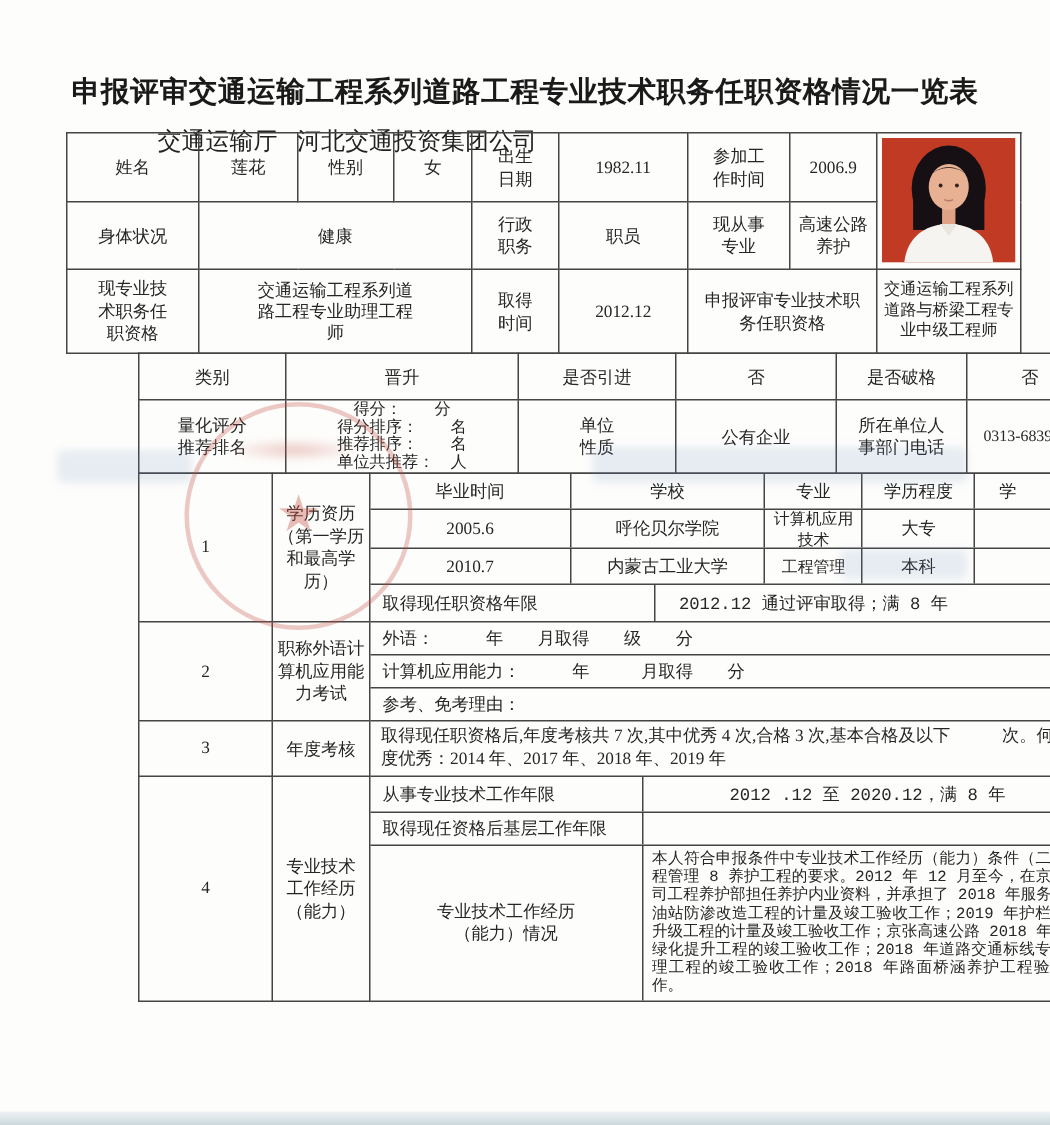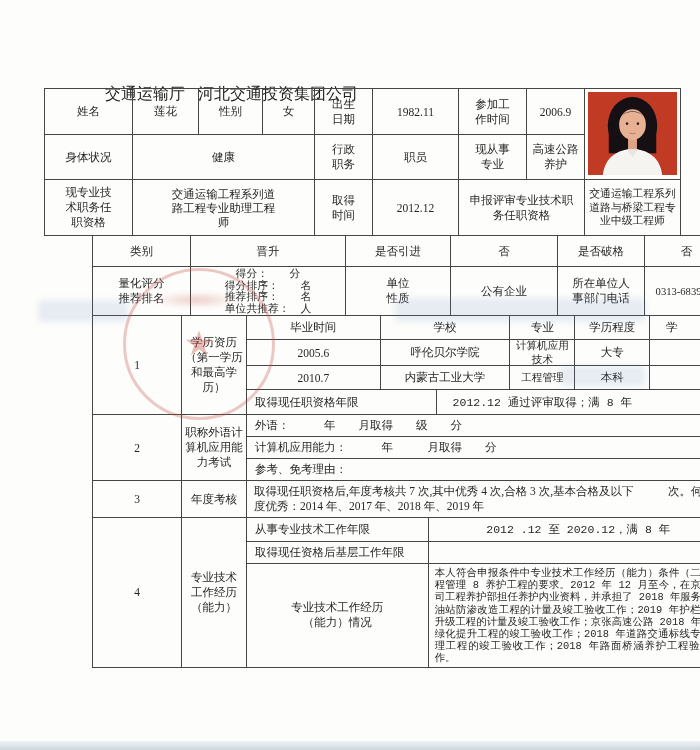--- a/index.html
+++ b/index.html
@@ -44,20 +44,21 @@
   .bleed1{left:38px;top:300px;width:90px;height:22px;}
   .bleed2{left:395px;top:298px;width:250px;height:24px;}
   .bleed3{left:560px;top:366px;width:85px;height:20px;}
   .bottom-strip{position:absolute;left:0;bottom:0;width:700px;height:9px;background:linear-gradient(#eef3f4,#ccd8dd);}
 </style>
 </head>
 <body>
 
 <div class="page">
 
+  <div class="title">申报评审交通运输工程系列道路工程专业技术职务任职资格情况一览表</div>
 
   <div class="orgs">
     <span class="org-dept">交通运输厅</span>
     <span class="org-group">河北交通投资集团公司</span>
   </div>
 
   <div class="tables">
 
     <table class="tstack">
       <colgroup>

